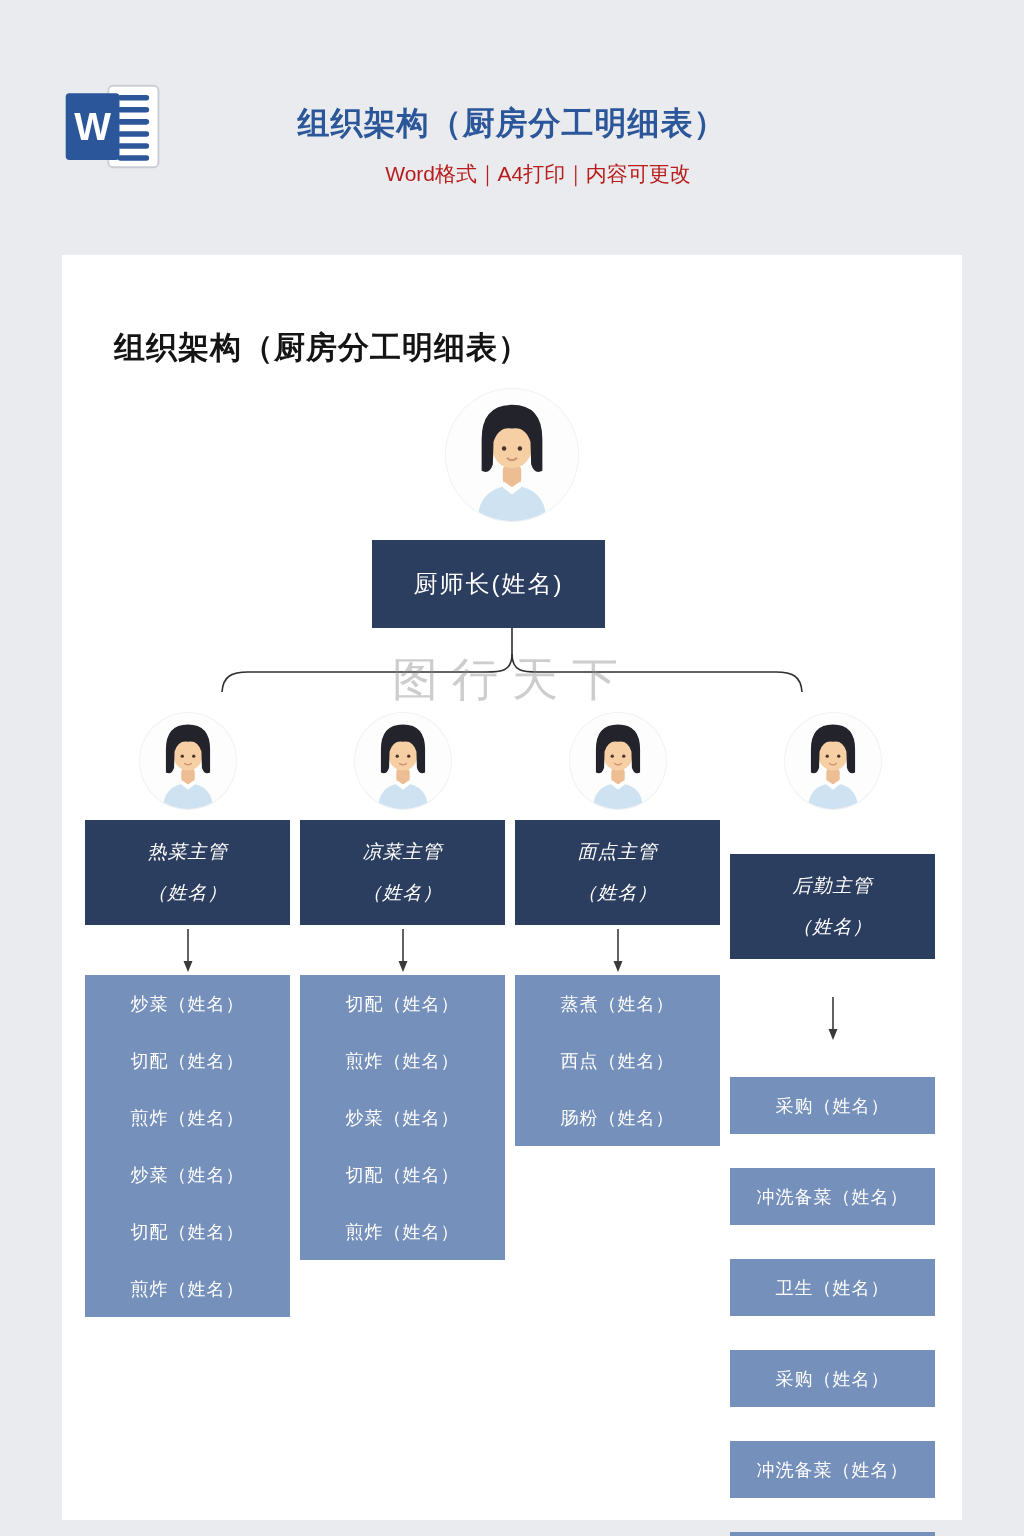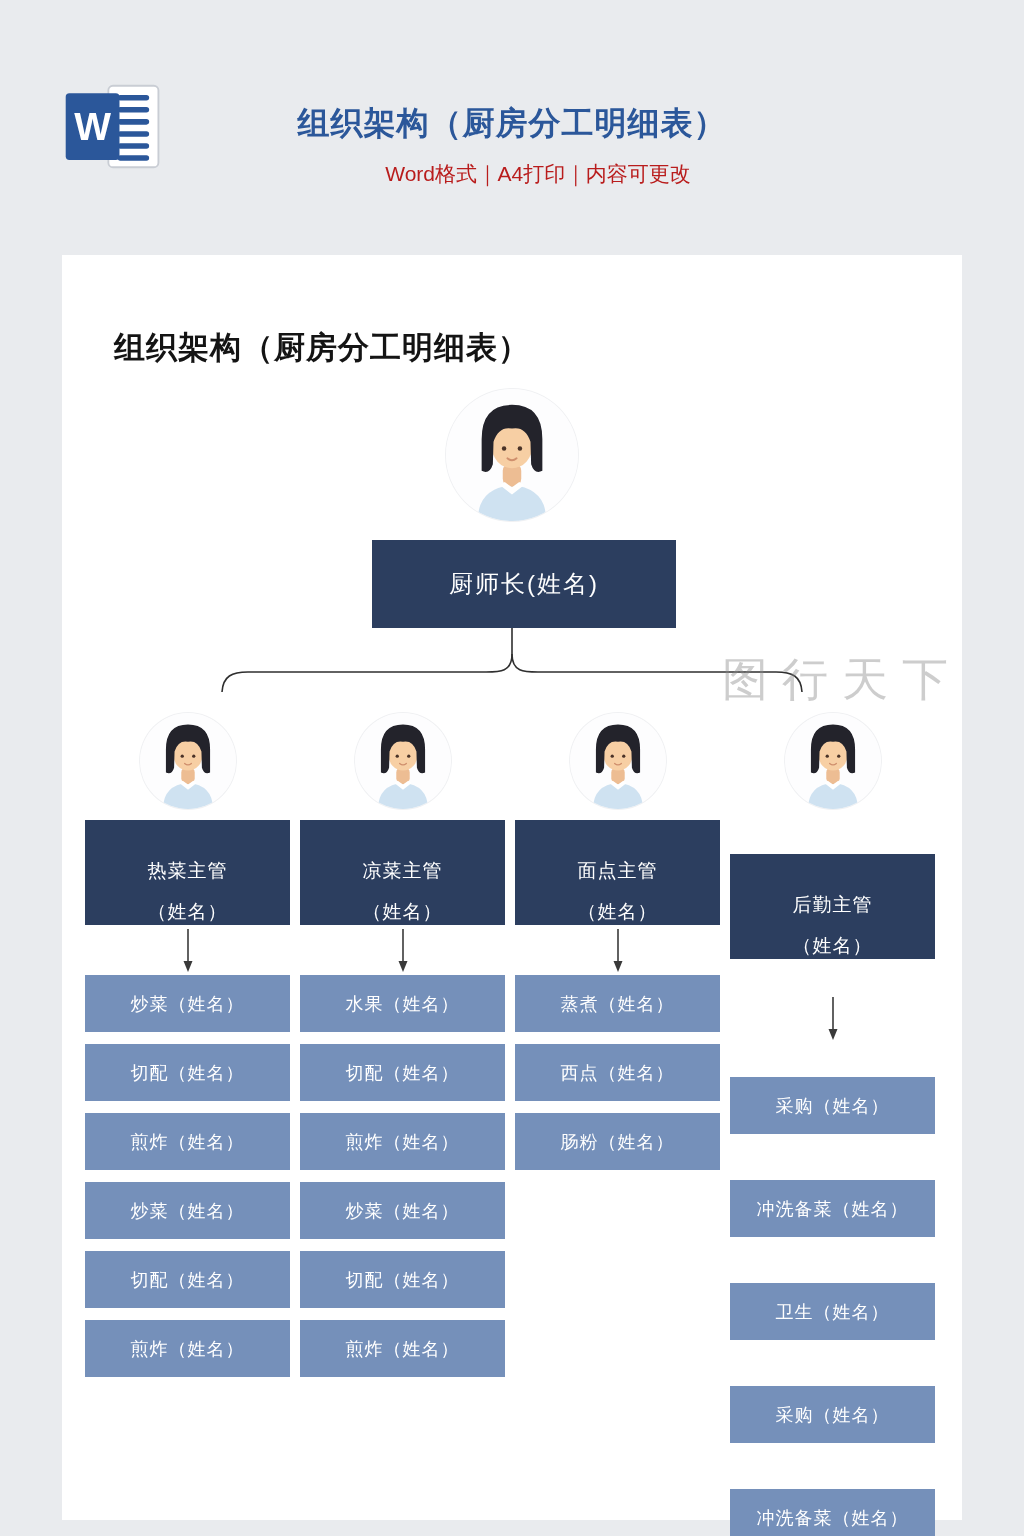--- a/index.html
+++ b/index.html
@@ -36,56 +36,56 @@
   }
 
   .avatar {
     border-radius:50%; overflow:hidden; background:#fdfdfe;
     box-shadow:0 0 0 1px #f0f1f3;
   }
   .avatar svg { display:block; width:100%; height:100%; }
 
   .chief-avatar { position:absolute; left:384px; top:134px; width:132px; height:132px; }
   .chief-box {
-    position:absolute; left:310px; top:285px; width:304px; height:88px;
+    position:absolute; left:310px; top:285px; width:233px; height:88px;
     background:#2c3e5f; color:#ffffff; font-size:24px; letter-spacing:2px;
     display:flex; align-items:center; justify-content:center;
   }
 
   .brace { position:absolute; left:0; top:373px; width:900px; height:85px; }
 
   .watermark {
     position:absolute; left:0; top:394px; width:100%;
-    text-align:right; font-size:46px; color:#8a8a8a; opacity:.42;
+    text-align:center; font-size:46px; color:#8a8a8a; opacity:.42;
     letter-spacing:14px;
     font-family:"DejaVu Serif","Liberation Serif",serif;
     pointer-events:none;
   }
 
   
   .col {
     position:absolute; top:458px; width:205px;
     display:flex; flex-direction:column; align-items:center;
   }
   .col-1 { left:23px; }  .col-2 { left:238px; }
   .col-3 { left:453px; } .col-4 { left:668px;gap:34px; }
 
   .col-avatar { width:96px; height:96px; margin-bottom:11px; }
 
   .manager-box {
     width:100%; height:105px; background:#2c3e5f; color:#ffffff;
     font-size:19px; letter-spacing:1px;
-    display:flex; flex-direction:column; align-items:center; justify-content:flex-end;
-    gap:15px; text-align:center;
+    display:flex; flex-direction:column; align-items:center; justify-content:center;
+    gap:15px; text-align:center;font-style:italic;
   }
 
   .down-arrow { width:14px; height:50px; }
 
   .sub-box {
-    width:100%; height:57px; margin-bottom:12px;
+    width:100%; height:57px; 
     background:#7590ba; color:#ffffff; font-size:18px; letter-spacing:1px;
     display:flex; align-items:center; justify-content:center; text-align:center;
   }
   .sub-box:last-child { margin-bottom:0; }
 </style>
 </head>
 <body>
 
 <svg width="0" height="0" style="position:absolute">
   <defs>
@@ -176,21 +176,20 @@
             <use href="#avatar-def"></use>
           </svg>
       </div>
       <div class="manager-box">
         <div>凉菜主管</div>
         <div>（姓名）</div>
       </div>
       <svg class="down-arrow" viewBox="0 0 14 50">
           <use href="#arrow-def"></use>
         </svg>
-      <div class="sub-box">水果（姓名）</div>
       <div class="sub-box">切配（姓名）</div>
       <div class="sub-box">煎炸（姓名）</div>
       <div class="sub-box">炒菜（姓名）</div>
       <div class="sub-box">切配（姓名）</div>
       <div class="sub-box">煎炸（姓名）</div>
     </section>
 
     <section class="col col-3">
       <div class="avatar col-avatar">
         <svg viewBox="0 0 100 100">

